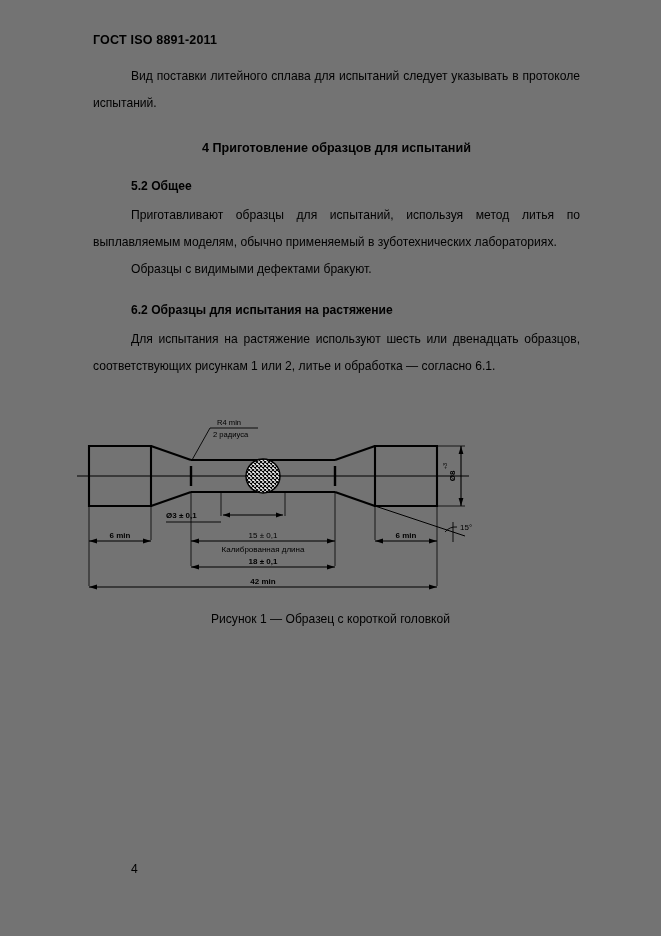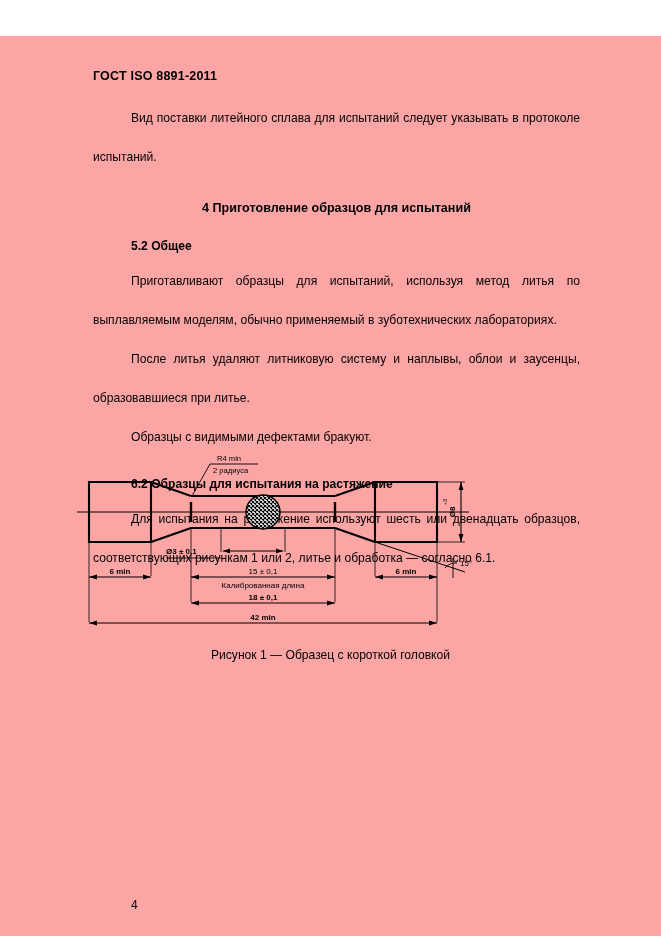--- a/index.html
+++ b/index.html
@@ -11,41 +11,40 @@
     width: 661px;
     height: 936px;
     position: relative;
     font-family: "Liberation Sans", sans-serif;
     color: #000000;
     overflow: hidden;
   }
   .page {
     position: absolute;
     inset: 0;
-    background: #fca5a5;
-    margin-top: 36px;
+    background: #737373;
   }
   .doc-header {
     position: absolute;
     left: 93px;
     top: 33px;
     font-size: 12.5px;
     font-weight: bold;
     letter-spacing: 0.2px;
   }
   .body-col {
     position: absolute;
     left: 93px;
     top: 63px;
     width: 487px;
   }
   p.para {
     margin: 0 0 0 0;
     font-size: 12.1px;
-    line-height: 39px;
+    line-height: 27px;
     text-align: justify;
     text-justify: inter-word;
     text-indent: 38px;
   }
   h2.sec {
     font-size: 12.6px;
     font-weight: bold;
     margin: 20px 0 0 0;
     text-align: center;
     line-height: 22px;
@@ -103,21 +102,20 @@
 
     <p class="para">Вид поставки литейного сплава для испытаний следует указывать в протоколе испытаний.</p>
 
     <h2 class="sec">4 Приготовление образцов для испытаний</h2>
 
     <h3 class="subsec">5.2 Общее</h3>
 
     <p class="para">Приготавливают образцы для испытаний, используя метод литья по выплавляемым моделям, обычно применяемый в зуботехнических лабораториях.</p>
 
 
-    <p class="para">После литья удаляют литниковую систему и наплывы, облои и заусенцы, образовавшиеся при литье.</p>
 
     <p class="para">Образцы с видимыми дефектами бракуют.</p>
 
     <h3 class="subsec">6.2 Образцы для испытания на растяжение</h3>
 
     <p class="para">Для испытания на растяжение используют шесть или двенадцать образцов, соответствующих рисункам 1 или 2, литье и обработка — согласно 6.1.</p>
 
   </div>
 
   <div class="figure-wrap">

